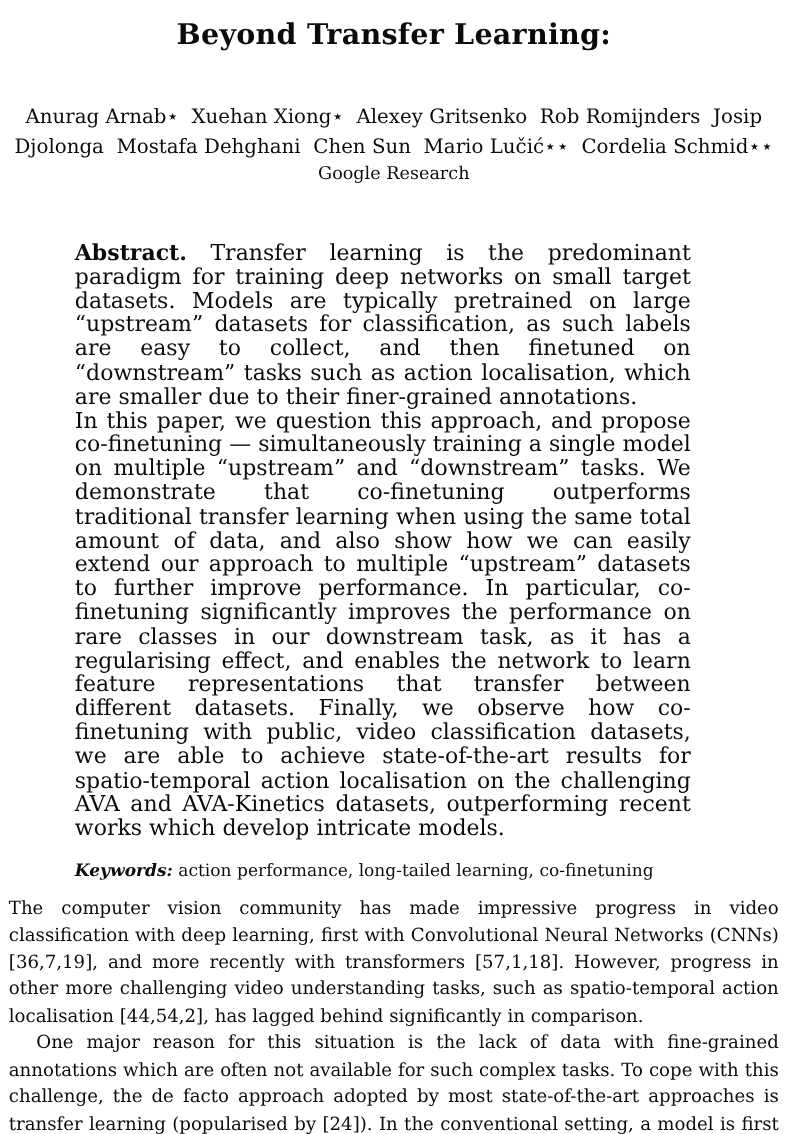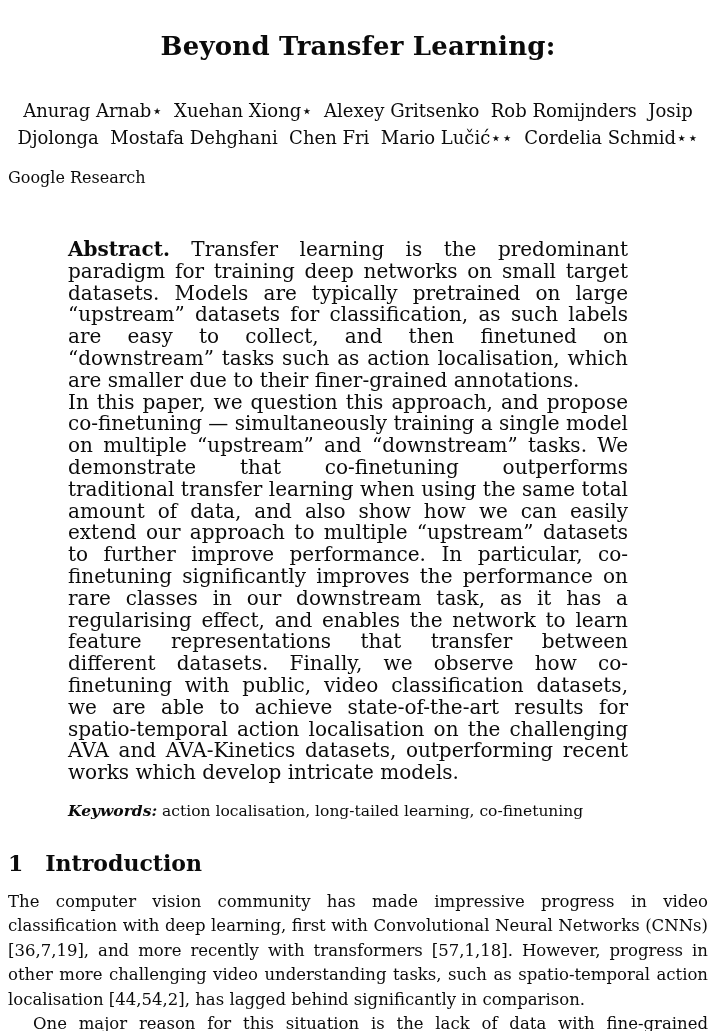--- a/index.html
+++ b/index.html
@@ -12,42 +12,41 @@
     height: 1031px;
     overflow: hidden;
     color: #0b0b0b;
     font-family: "DejaVu Serif", serif;
     -webkit-font-smoothing: antialiased;
   }
   .page {
     box-sizing: border-box;
     width: 720px;
     height: 1031px;
-    padding: 28px 12px 0 8px;
+    padding: 14px 12px 0 8px;
     background: #ffffff;
   }
   .title {
     text-align: center;
     font-weight: bold;
     font-size: 26px;
     line-height: 37px;
     letter-spacing: 0.2px;
   }
   .authors {
-    margin-top: 32px;
+    margin-top: 42px;
     text-align: center;
     font-size: 18px;
     line-height: 27px;
   }
   .authors .author-line {
     white-space: pre-wrap;
   }
   .affiliation {
-    margin-top: 16px;
-    text-align: left;
+    text-align: center;
     font-size: 16px;
     line-height: 22px;
   }
   .abstract {
     margin: 50px 80px 0 60px;
     font-size: 20px;
     line-height: 21.8px;
     text-align: justify;
   }
   .abstract p {
@@ -93,40 +92,37 @@
 <body>
 
 <div class="page">
 
   <div class="title">
     <div>Beyond Transfer Learning:</div>
   </div>
 
   <div class="authors">
     <div class="author-line">Anurag Arnab⋆  Xuehan Xiong⋆  Alexey Gritsenko  Rob Romijnders  Josip</div>
-    <div class="author-line">Djolonga  Mostafa Dehghani  Chen Fri  Mario Lučić⋆⋆  Cordelia Schmid⋆⋆</div>
+    <div class="author-line">Djolonga  Mostafa Dehghani  Chen Sun  Mario Lučić⋆⋆  Cordelia Schmid⋆⋆</div>
   </div>
 
   <div class="affiliation">Google Research</div>
 
   <div class="abstract">
     <p>
       <span class="abs-label">Abstract.</span>
       <span>Transfer learning is the predominant paradigm for training deep networks on small target datasets. Models are typically pretrained on large “upstream” datasets for classification, as such labels are easy to collect, and then finetuned on “downstream” tasks such as action localisation, which are smaller due to their finer-grained annotations.</span>
     </p>
     <p>In this paper, we question this approach, and propose co-finetuning — simultaneously training a single model on multiple “upstream” and “downstream” tasks. We demonstrate that co-finetuning outperforms traditional transfer learning when using the same total amount of data, and also show how we can easily extend our approach to multiple “upstream” datasets to further improve performance. In particular, co-finetuning significantly improves the performance on rare classes in our downstream task, as it has a regularising effect, and enables the network to learn feature representations that transfer between different datasets. Finally, we observe how co-finetuning with public, video classification datasets, we are able to achieve state-of-the-art results for spatio-temporal action localisation on the challenging AVA and AVA-Kinetics datasets, outperforming recent works which develop intricate models.</p>
   </div>
 
   <div class="keywords">
     <span class="kw-label">Keywords:</span>
-    <span>action localisation, long-tailed learning, co-finetuning</span>
+    <span>action performance, long-tailed learning, co-finetuning</span>
   </div>
 
-  <div class="section-heading">
-    <span class="sec-num">1</span><span>Introduction</span>
-  </div>
 
   <div class="body-text">
     <p>The computer vision community has made impressive progress in video classification with deep learning, first with Convolutional Neural Networks (CNNs) [36,7,19], and more recently with transformers [57,1,18]. However, progress in other more challenging video understanding tasks, such as spatio-temporal action localisation [44,54,2], has lagged behind significantly in comparison.</p>
     <p class="indent">One major reason for this situation is the lack of data with fine-grained annotations which are often not available for such complex tasks. To cope with this challenge, the de facto approach adopted by most state-of-the-art approaches is transfer learning (popularised by [24]). In the conventional setting, a model is first pre-trained on a large “upstream” dataset, which is typically labelled with classification annotations as they are less expensive to collect. The model</p>
   </div>
 
 </div>
 
 </body></html>

